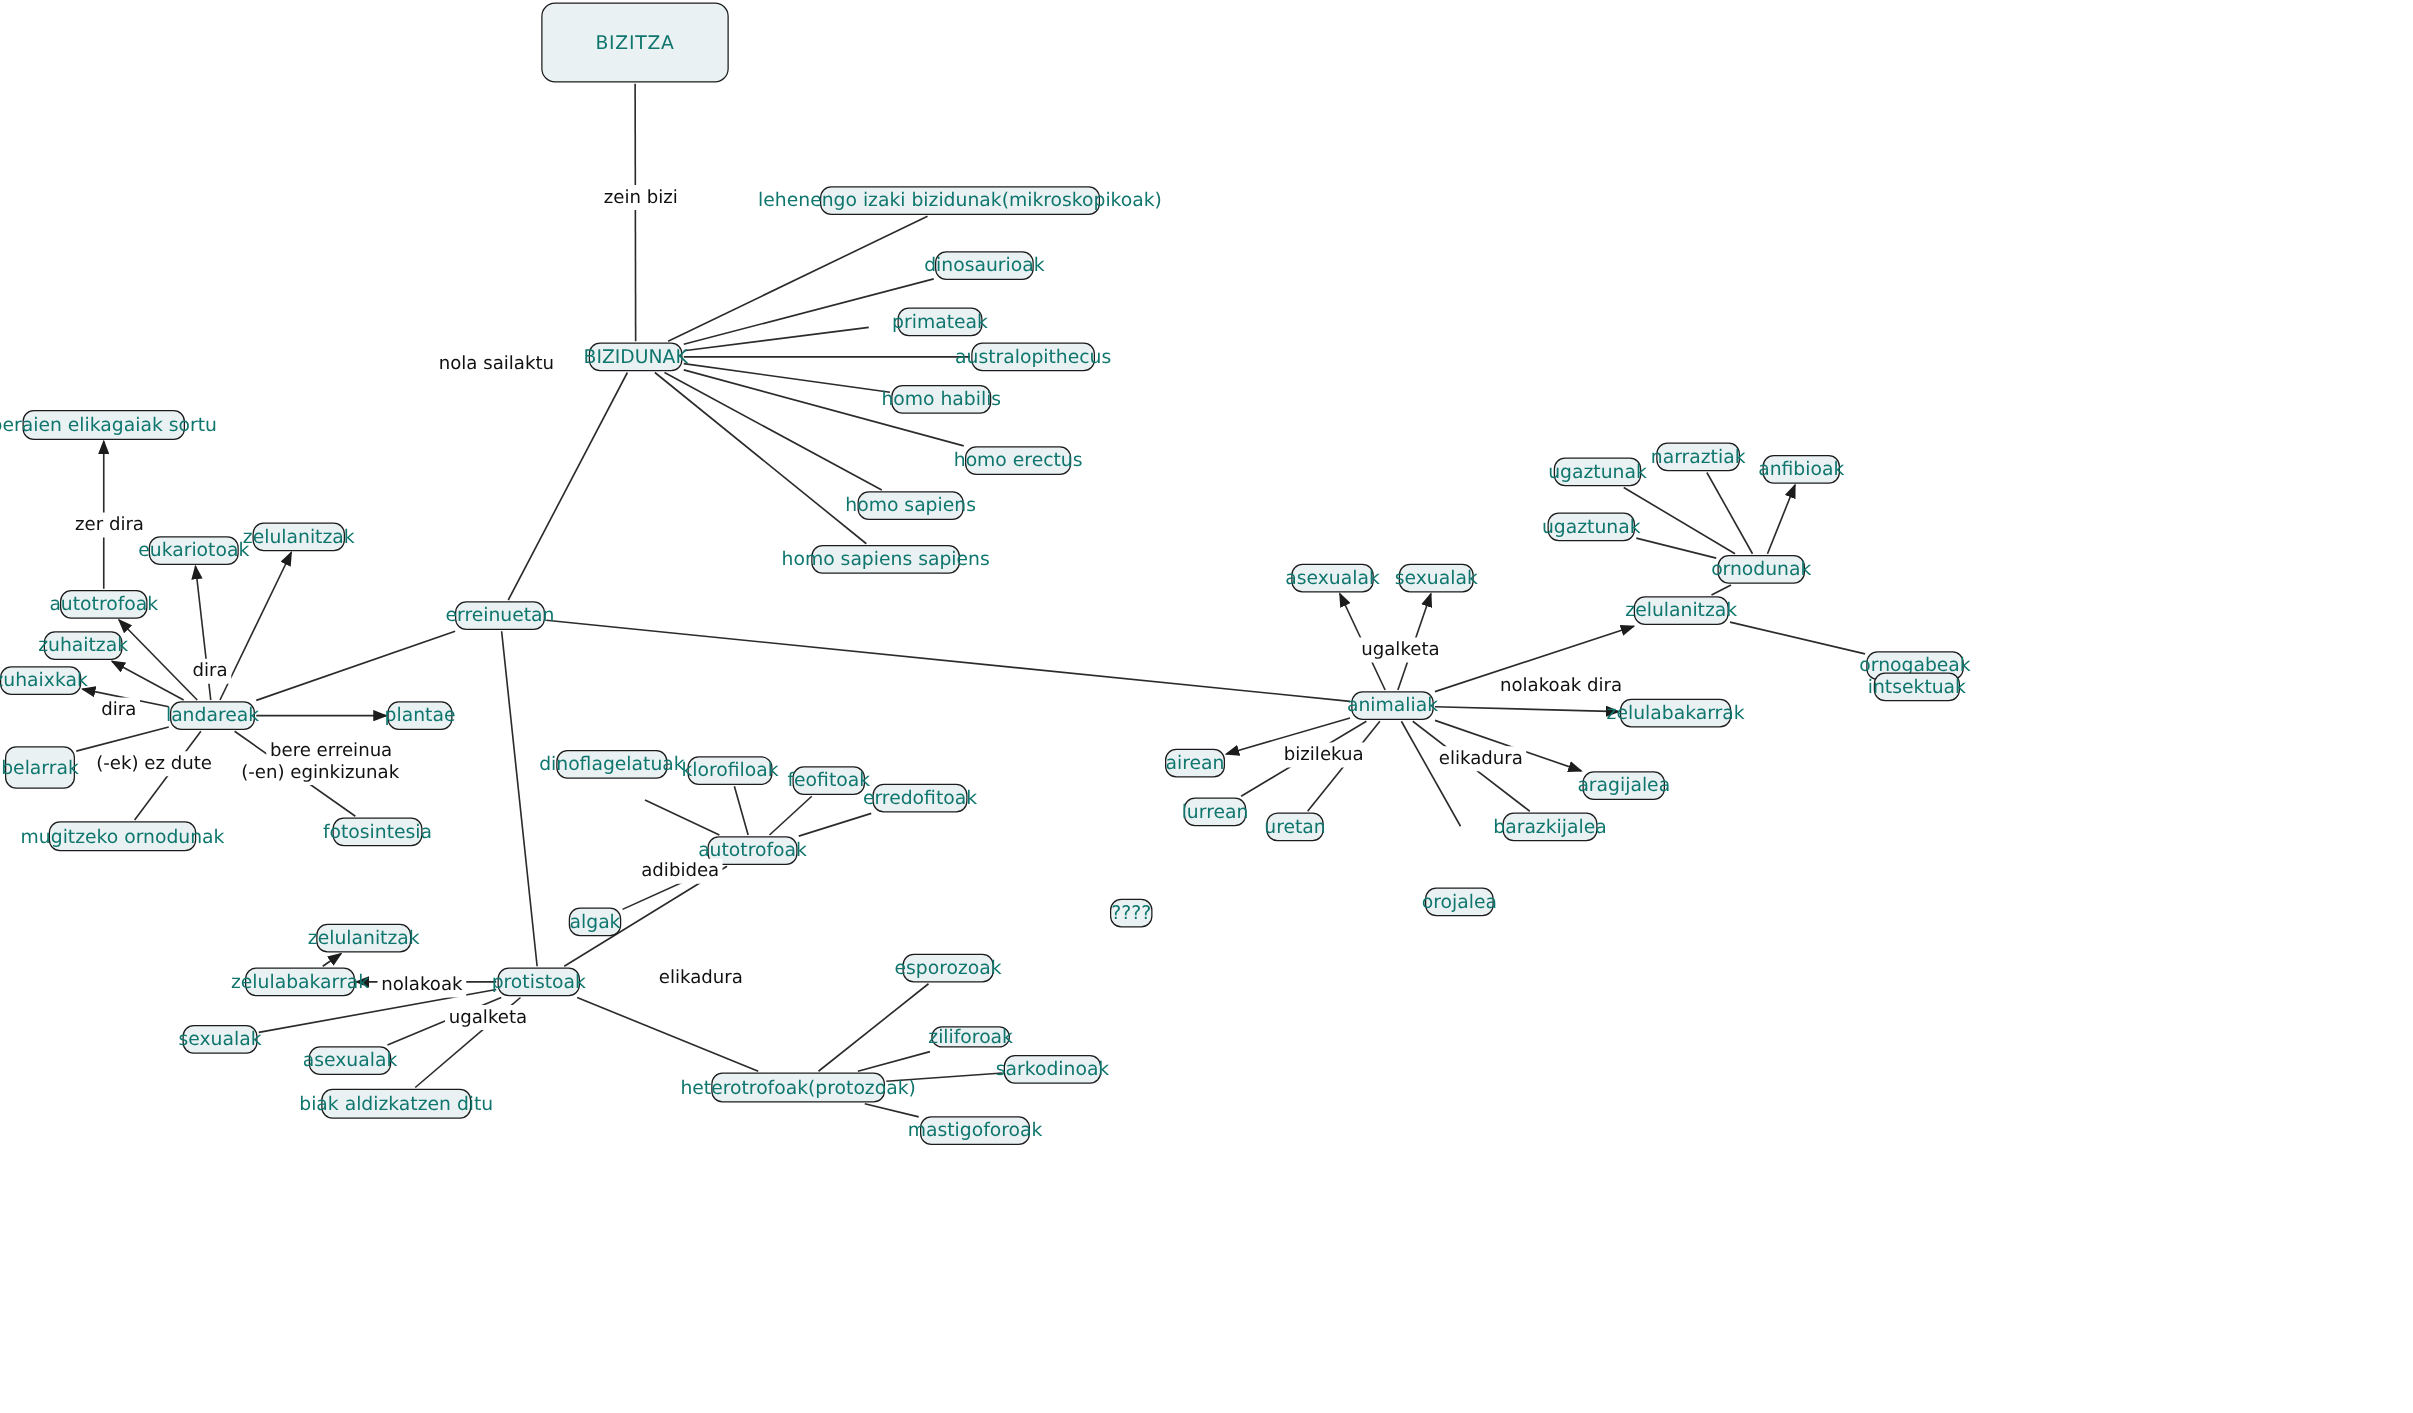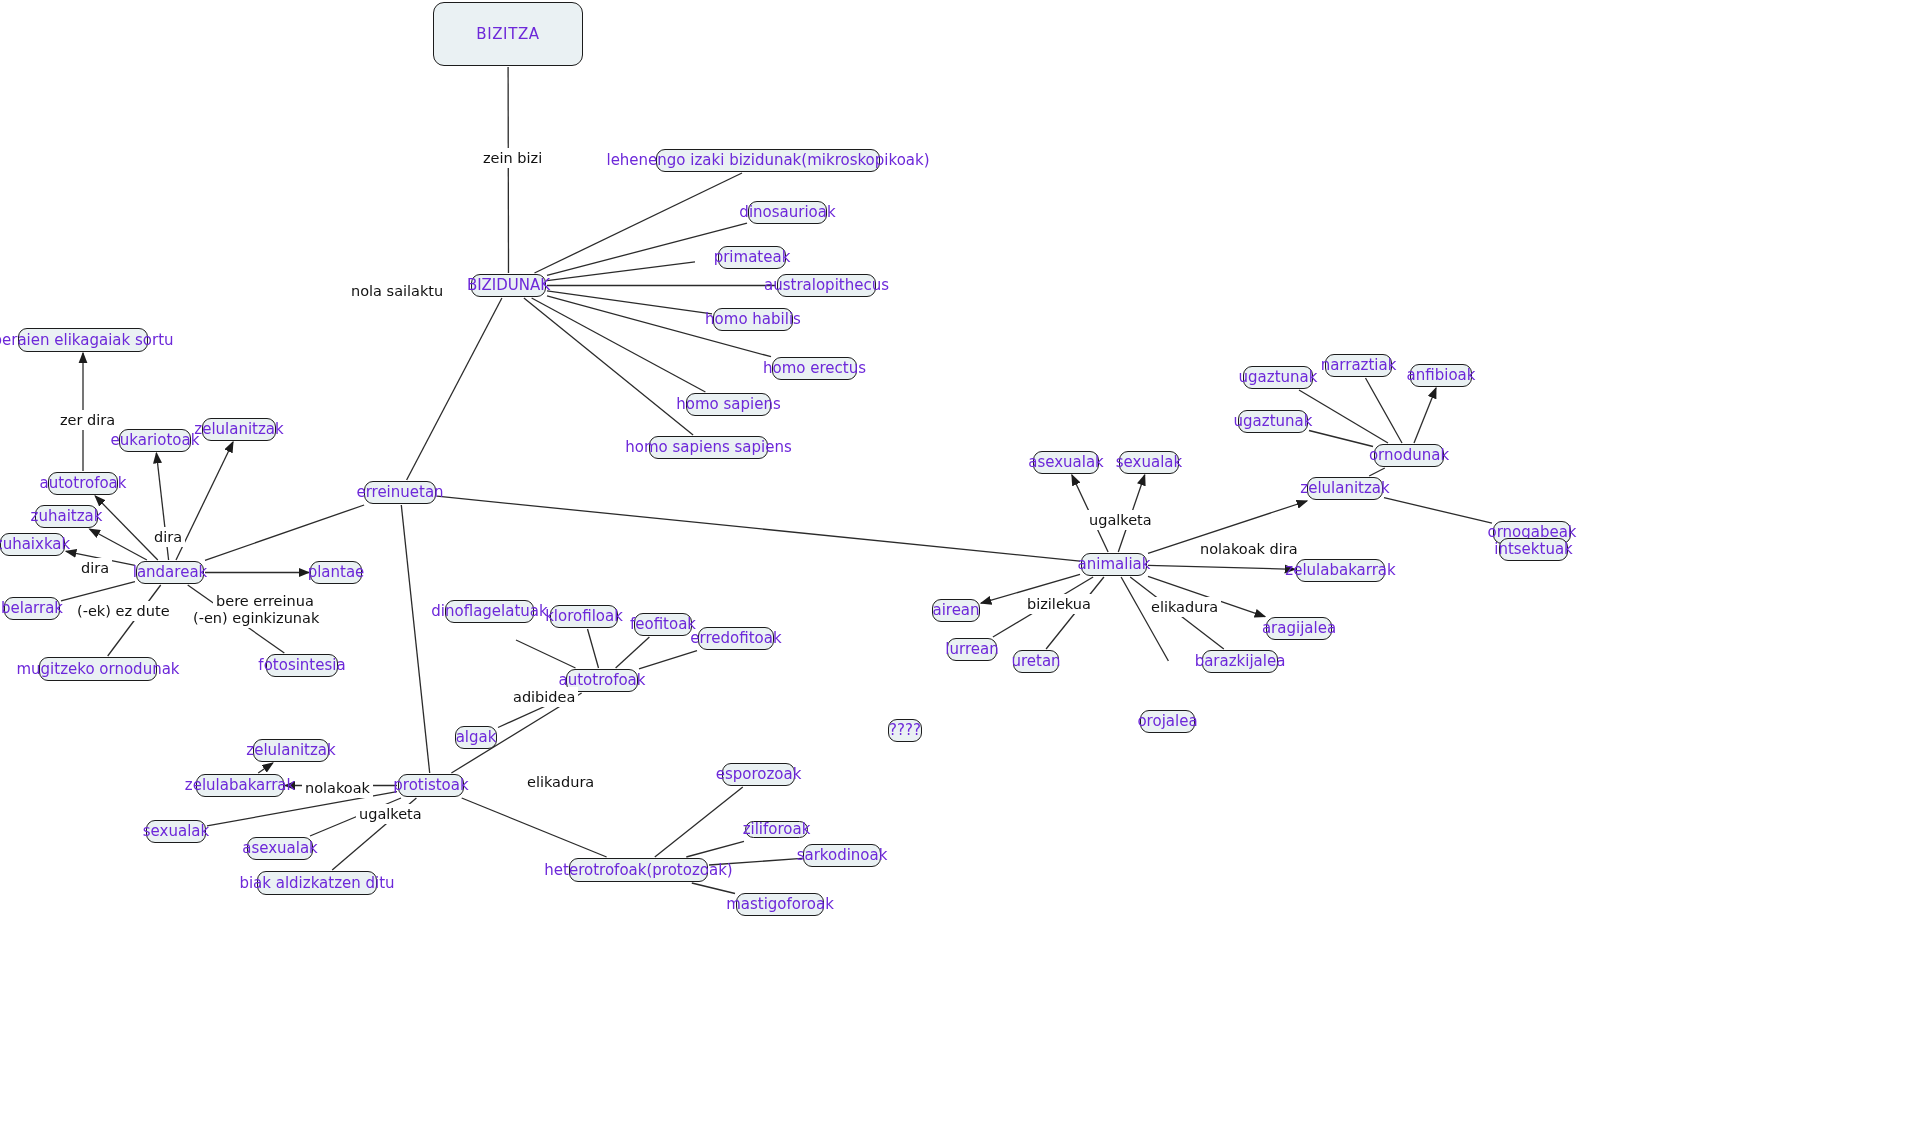--- a/index.html
+++ b/index.html
@@ -32,21 +32,21 @@
     stroke: #2b2b2b;
     stroke-width: 1.3;
     fill: none;
   }
   .node {
     position: absolute;
     box-sizing: border-box;
     background: #eaf1f3;
     border: 1.3px solid #1c1c1c;
     border-radius: 9px;
-    color: #6d28d9;
+    color: #0f766e;
     font-size: 15px;
     line-height: 1;
     display: flex;
     align-items: center;
     justify-content: center;
     white-space: nowrap;
     padding: 0 9px;
     height: 26px;
   }
   .node.root {
@@ -148,21 +148,21 @@
       <div class="node" style="left: 772px; top: 357px; width: 85px; height: 23px;">homo erectus</div>
       <div class="node" style="left: 686px; top: 393px; width: 85px; height: 23px;">homo sapiens</div>
       <div class="node" style="left: 649px; top: 436px; width: 119px; height: 23px;">homo sapiens sapiens</div>
       <div class="node" style="left: 364px; top: 481px; width: 72px; height: 23px;">erreinuetan</div>
       <div class="node" style="left: 18px; top: 328px; width: 130px; height: 24px;">beraien elikagaiak sortu</div>
       <div class="node" style="left: 48px; top: 472px; width: 70px; height: 23px;">autotrofoak</div>
       <div class="node" style="left: 119px; top: 429px; width: 72px; height: 23px;">eukariotoak</div>
       <div class="node" style="left: 202px; top: 418px; width: 74px; height: 23px;">zelulanitzak</div>
       <div class="node" style="left: 35px; top: 505px; width: 63px; height: 23px;">zuhaitzak</div>
       <div class="node" style="left: 0px; top: 533px; width: 65px; height: 23px;">zuhaixkak</div>
-      <div class="node" style="left: 4px; top: 597px; width: 56px; height: 23px;">belarrak</div>
+      <div class="node" style="left: 4px; top: 597px; width: 56px; height: 34px;">belarrak</div>
       <div class="node" style="left: 136px; top: 561px; width: 68px; height: 23px;">landareak</div>
       <div class="node" style="left: 310px; top: 561px; width: 52px; height: 23px;">plantae</div>
       <div class="node" style="left: 39px; top: 657px; width: 118px; height: 24px;">mugitzeko ornodunak</div>
       <div class="node" style="left: 266px; top: 654px; width: 72px; height: 23px;">fotosintesia</div>
       <div class="node" style="left: 445px; top: 600px; width: 89px; height: 23px;">dinoflagelatuak</div>
       <div class="node" style="left: 550px; top: 605px; width: 68px; height: 23px;">klorofiloak</div>
       <div class="node" style="left: 634px; top: 613px; width: 58px; height: 23px;">feofitoak</div>
       <div class="node" style="left: 698px; top: 627px; width: 76px; height: 23px;">erredofitoak</div>
       <div class="node" style="left: 566px; top: 669px; width: 72px; height: 23px;">autotrofoak</div>
       <div class="node" style="left: 455px; top: 726px; width: 42px; height: 23px;">algak</div>

